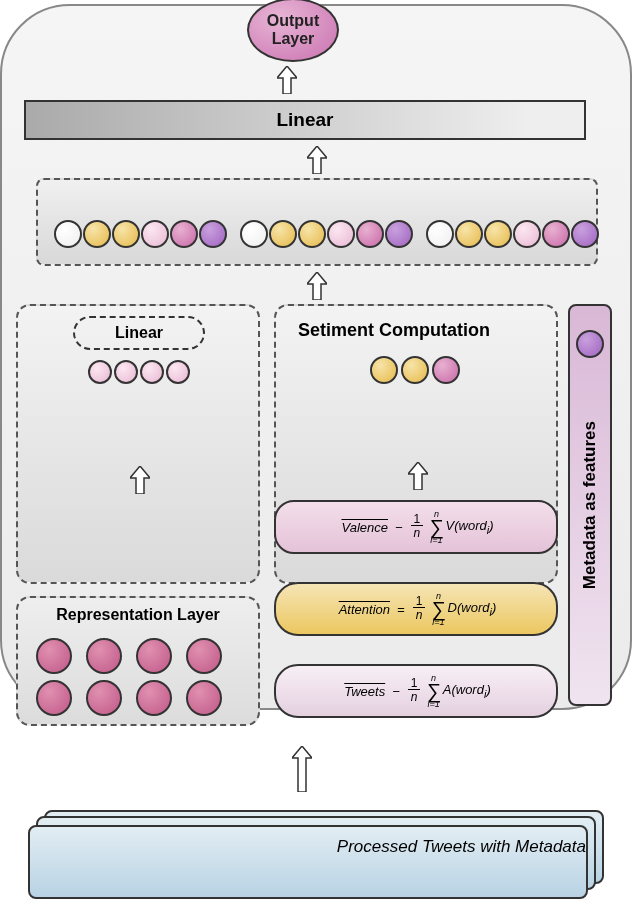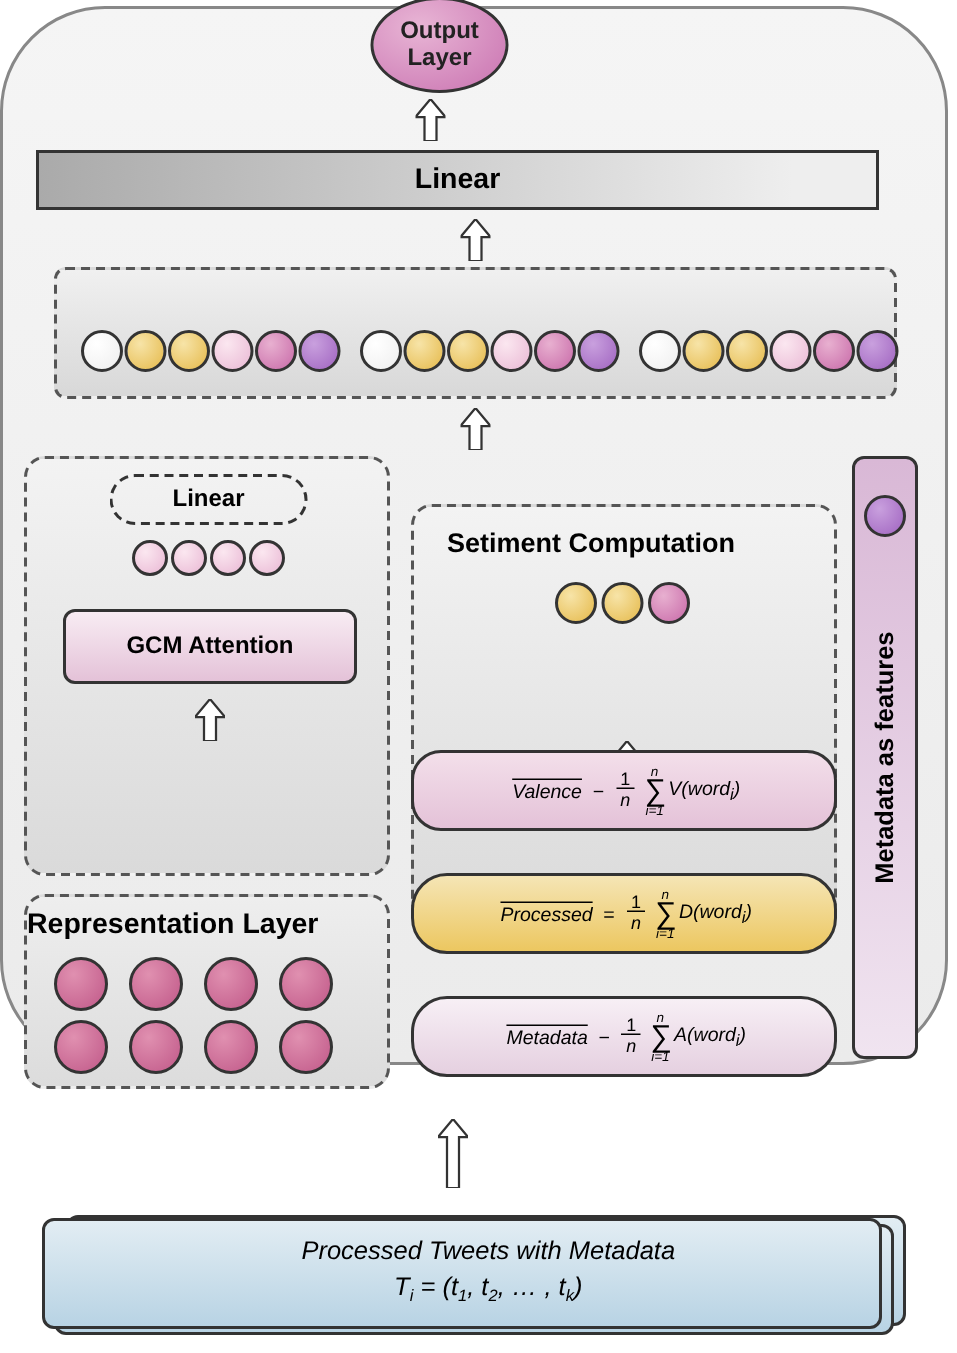--- a/index.html
+++ b/index.html
@@ -150,34 +150,33 @@
   left: 14px;
   top: 590px;
   width: 244px;
   height: 130px;
   border: 2.5px dashed #555;
   border-radius: 14px;
   background: linear-gradient(180deg, #eee, #dcdcdc);
   padding-top: 8px;
 }
 .rep-title {
-  text-align: left;
-  font-weight: bold;
-  font-size: 19px;
+  text-align: center;
+  font-weight: bold;
+  font-size: 16px;
 }
 .right-block {
   position: absolute;
   left: 272px;
   top: 298px;
   width: 284px;
   height: 280px;
   border: 2.5px dashed #555;
   border-radius: 14px;
   background: linear-gradient(180deg, #f3f3f3, #dadada);
-  margin-top: 32px;
 }
 .sent-title {
   position: absolute;
   left: 22px;
   top: 14px;
   font-weight: bold;
   font-size: 18px;
 }
 .vad-box {
   position: absolute;
@@ -260,21 +259,21 @@
 .input-card {
   position: absolute;
   width: 560px;
   height: 74px;
   border: 2px solid #333;
   border-radius: 8px;
   background: linear-gradient(180deg, #e2edf3, #b8d3e4);
 }
 .input-card.c1 { left: 16px; top: 0; }
 .input-card.c2 { left: 8px; top: 6px; }
-.input-card.c3 { left: 0; top: 2px; text-align: center; padding-top: 10px; font-style: italic; font-size: 17px; padding-left: 35px; }
+.input-card.c3 { left: 0; top: 15px; text-align: right; padding-top: 10px; font-style: italic; font-size: 17px; padding-left: 35px; }
 .sub { font-size: 11px; vertical-align: sub; font-style: italic; }
 </style>
 </head>
 <body>
 
 <div class="main-container">
 
   <div class="output-layer">
     <span style="white-space:pre-line;line-height:1.1">Output
 Layer</span>
@@ -331,23 +330,20 @@
 
   <div class="left-block">
     <div class="linear-small">
       <span>Linear</span>
     </div>
     <div class="dot-row" style="left:70px;top:54px;gap:2px">
       <div class="dot md pink-lt"></div>
       <div class="dot md pink-lt"></div>
       <div class="dot md pink-lt"></div>
       <div class="dot md pink-lt"></div>
-    </div>
-    <div class="gcm-box">
-      <span>GCM Attention</span>
     </div>
     <div class="arrow" style="left:112px;top:160px">
       <svg viewBox="0 0 20 28">
           <path d="M10 0 L20 12 L14 12 L14 28 L6 28 L6 12 L0 12 Z" fill="#fff" stroke="#333" stroke-width="1.5"></path>
         </svg>
     </div>
   </div>
 
   <div class="rep-layer">
     <div class="rep-title">Representation Layer</div>
@@ -388,36 +384,36 @@
       </span>
     <span class="sigma">
         <span><i>n</i></span>
         <span class="sym">∑</span>
         <span><i>i</i>=1</span>
       </span>
     <span><i>V</i>(<i>word</i><span class="sub">i</span>)</span>
   </div>
 
   <div class="formula-box fb-dominance">
-    <span class="overline">Processed</span>
+    <span class="overline">Attention</span>
     <span style="margin:0 4px">=</span>
     <span class="frac">
         <span class="num">1</span>
         <span class="den">n</span>
       </span>
     <span class="sigma">
         <span><i>n</i></span>
         <span class="sym">∑</span>
         <span><i>i</i>=1</span>
       </span>
     <span><i>D</i>(<i>word</i><span class="sub">i</span>)</span>
   </div>
 
   <div class="formula-box fb-arousal">
-    <span class="overline">Metadata</span>
+    <span class="overline">Tweets</span>
     <span style="margin:0 4px">−</span>
     <span class="frac">
         <span class="num">1</span>
         <span class="den">n</span>
       </span>
     <span class="sigma">
         <span><i>n</i></span>
         <span class="sym">∑</span>
         <span><i>i</i>=1</span>
       </span>
@@ -435,18 +431,14 @@
       </svg>
   </div>
 
 </div>
 
 <div class="input-stack">
   <div class="input-card c1"></div>
   <div class="input-card c2"></div>
   <div class="input-card c3">
     <div>Processed Tweets with Metadata</div>
-    <div style="margin-top:4px">
-      <i>T</i><span class="sub">i</span>
-      <span> = (t</span><span class="sub">1</span>, <i>t</i><span class="sub">2</span>, … , <i>t</i><span class="sub">k</span>)
-    </div>
   </div>
 </div>
 
 </body></html>

